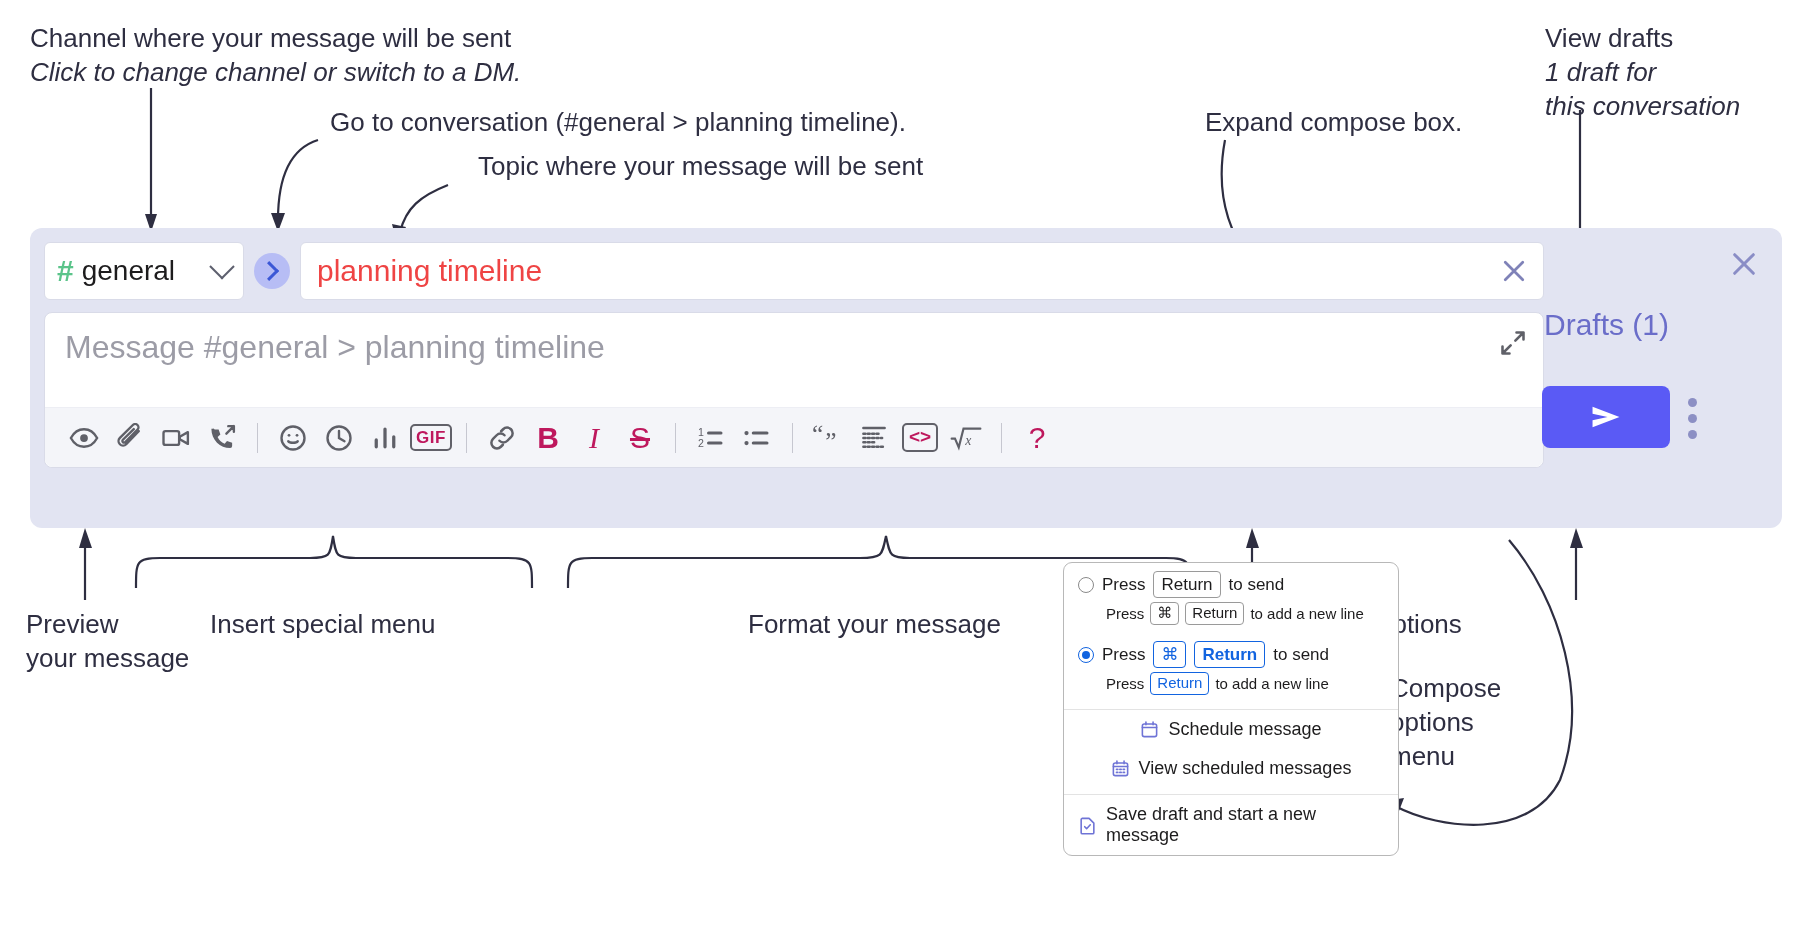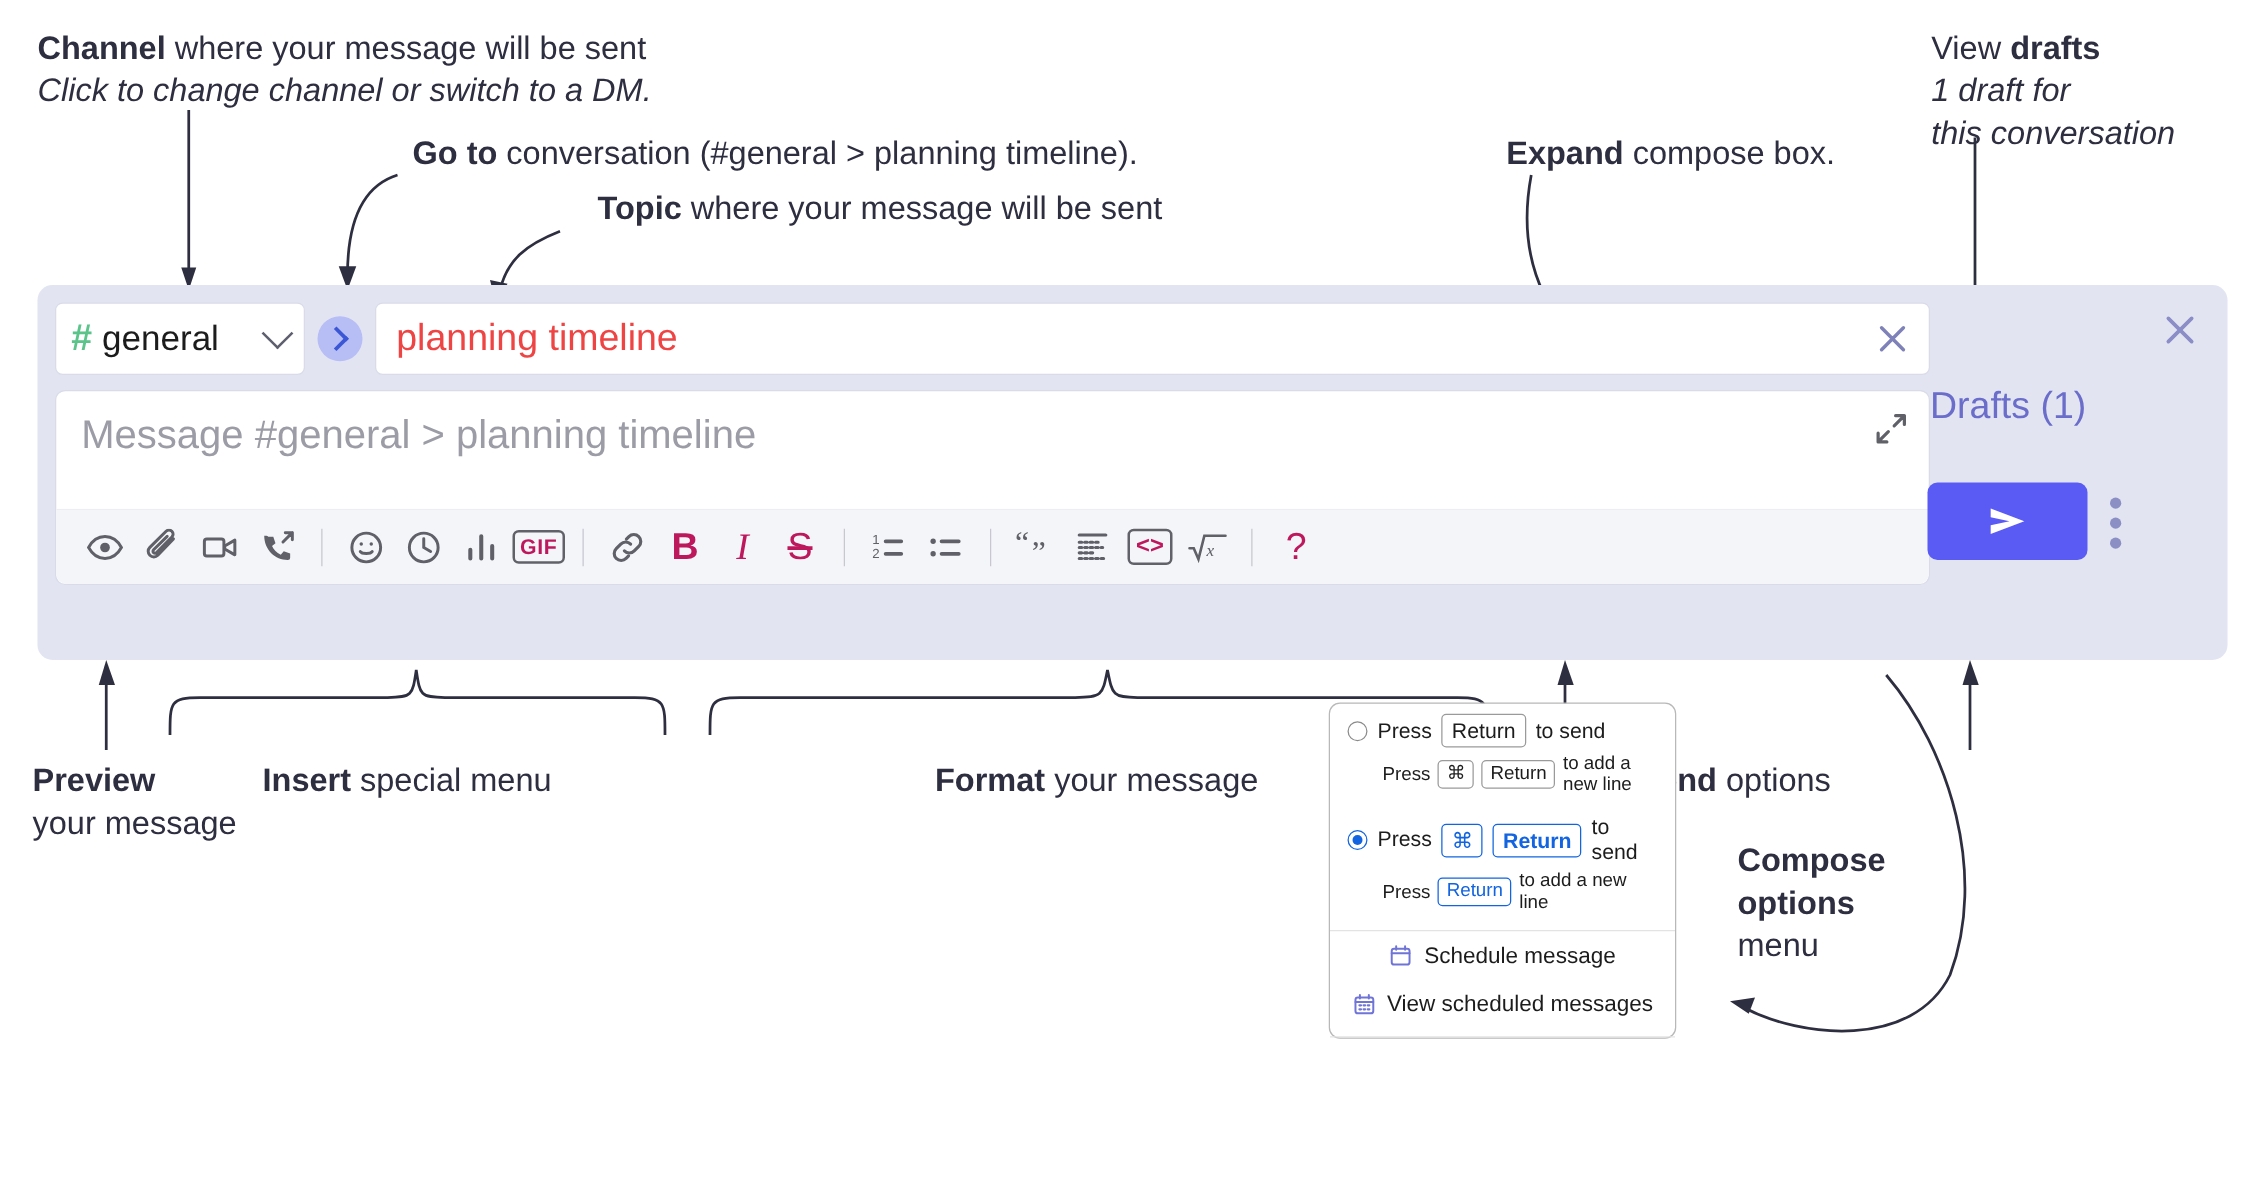--- a/index.html
+++ b/index.html
@@ -11,21 +11,21 @@
     position:relative;
     overflow:hidden;
   }
   .ann{
     position:absolute;
     font-size:26px;
     line-height:1.30;
     color:#2e2e41;
     white-space:nowrap;
   }
-  .ann b{font-weight:700;}
+  .ann b{font-weight:400;}
   .ann i{font-style:italic;}
   svg.lines{position:absolute;left:0;top:0;width:1814px;height:944px;pointer-events:none;}
 
   
   #compose-panel{
     position:absolute;
     left:30px;top:228px;
     width:1752px;height:300px;
     background:#e2e4f2;
     border-radius:12px;
@@ -122,21 +122,21 @@
   }
   #kebab{
     position:absolute;left:156px;top:170px;
     display:flex;flex-direction:column;gap:7px;align-items:center;
   }
   #kebab span{width:9px;height:9px;border-radius:50%;background:#8c8fc4;display:block;}
 
   
   #options-menu{
     position:absolute;left:1063px;top:562px;
-    width:278px;
+    width:336px;
     background:#fff;border:1px solid #b8b8b8;border-radius:9px;
     box-sizing:border-box;
     font-size:17px;color:#1d1c1d;
     padding:0;
   }
   .opt-row{display:flex;align-items:center;gap:8px;padding:8px 14px 2px 14px;}
   .opt-sub{display:flex;align-items:center;gap:6px;padding:2px 14px 8px 42px;font-size:15px;}
   .radio{
     width:16px;height:16px;border-radius:50%;border:1.6px solid #8a8a8a;
     box-sizing:border-box;flex:0 0 auto;
@@ -466,13 +466,22 @@
           <rect x="3" y="5" width="18" height="16" rx="2.4"></rect>
           <path d="M3 9.5 H21 M7.5 2.5 V6 M16.5 2.5 V6"></path>
           <path d="M7 13 h1.6 M11.2 13 h1.6 M15.4 13 h1.6 M7 17 h1.6 M11.2 17 h1.6 M15.4 17 h1.6" stroke-width="2.2"></path>
         </svg>
     </span>
     <span>View scheduled messages</span>
   </div>
 
   <div class="menu-sep"></div>
 
+  <div class="menu-item">
+    <span class="mi-icon">
+      <svg viewBox="0 0 24 24" width="19" height="19" fill="none" stroke="#6f74d6" stroke-width="2" stroke-linecap="round" stroke-linejoin="round">
+          <path d="M5 3 h9 l6 6 v12 a1.5 1.5 0 0 1 -1.5 1.5 h-13 A1.5 1.5 0 0 1 4 21 V4.5 A1.5 1.5 0 0 1 5 3 Z"></path>
+          <path d="M8.5 13.5 l2.4 2.6 4.6 -5"></path>
+        </svg>
+    </span>
+    <span>Save draft and start a new message</span>
+  </div>
 </div>
 
 </body></html>

